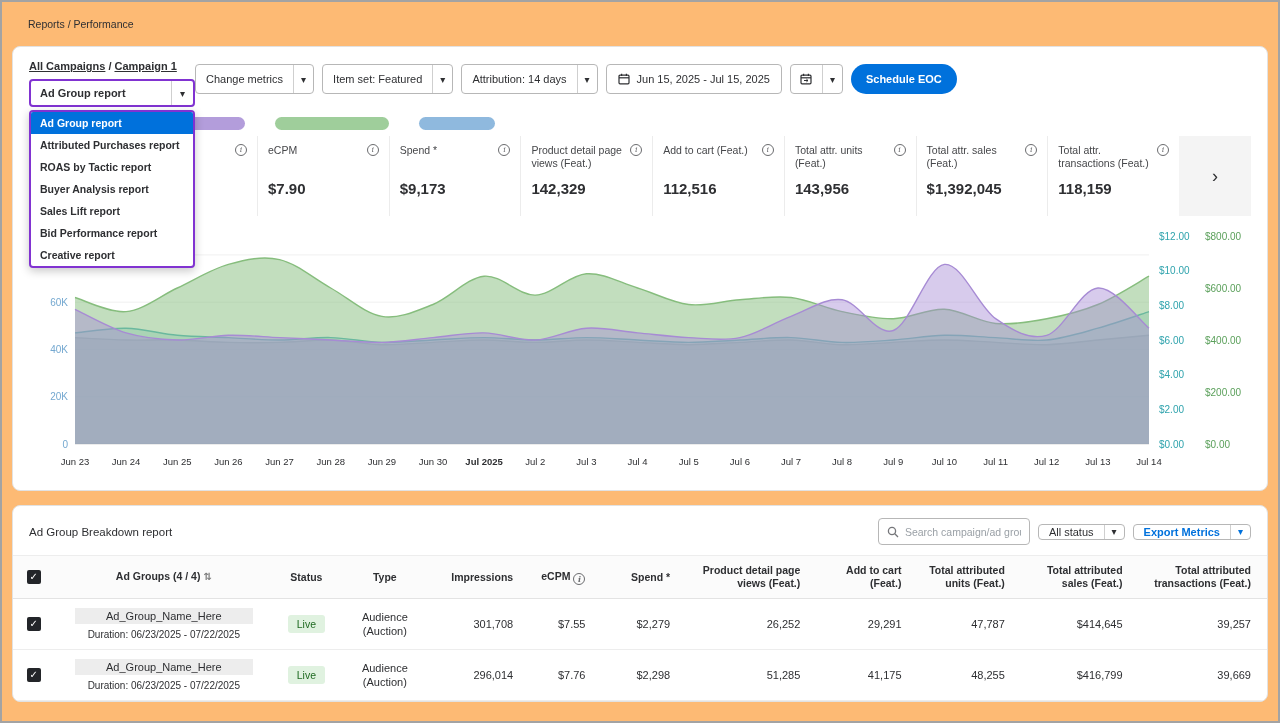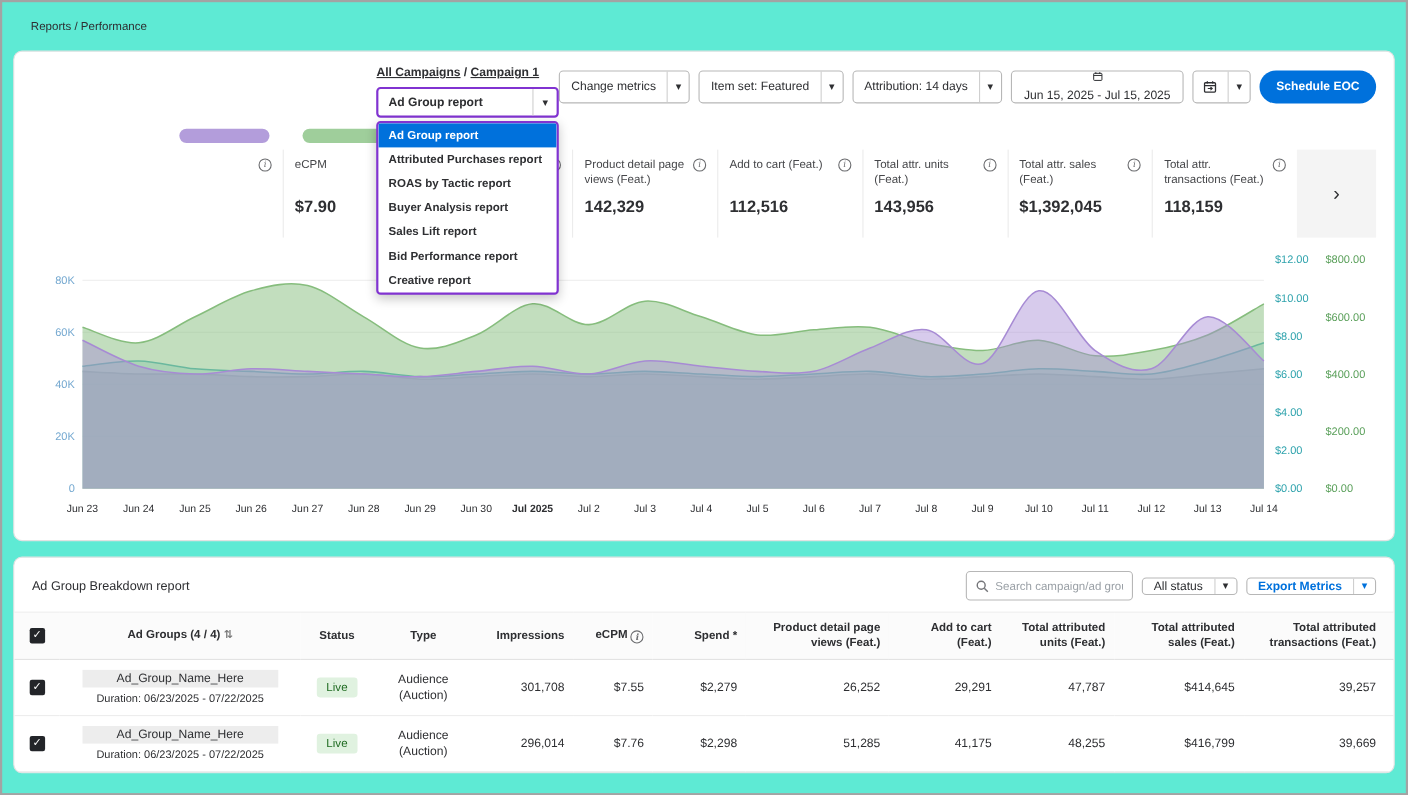--- a/index.html
+++ b/index.html
@@ -1,37 +1,37 @@
 <!DOCTYPE html>
 <html><head>
 <meta charset="utf-8">
 <style>
 *{margin:0;padding:0;box-sizing:border-box;}
 body{width:1280px;height:723px;font-family:"Liberation Sans","DejaVu Sans",sans-serif;color:#2e2f32;background:#fff;overflow:hidden;}
-.screen{width:1280px;height:723px;background:#5eead4;border:2px solid #a3a3a3;overflow:hidden;position:relative;}
+.screen{width:1280px;height:723px;background:#fdba74;border:2px solid #a3a3a3;overflow:hidden;position:relative;}
 .topbar{padding:16px 26px 0;}
 .top-breadcrumb{font-size:10.5px;color:#2e2f32;cursor:pointer;}
 .page-title{font-size:21px;font-weight:bold;margin-top:11px;letter-spacing:.2px;}
 .card{background:#fff;border:1px solid #e2e2e2;border-radius:8px;margin:0 10px;}
 .main-card{margin-top:16px;padding:13px 16px 12px;position:relative;}
-.card-head{display:flex;justify-content:flex-end;align-items:flex-start;}
+.card-head{display:flex;justify-content:flex-start;align-items:flex-start;}
 .campaign-crumbs{font-size:11px;font-weight:bold;}
 .crumb-link{text-decoration:underline;cursor:pointer;}
 .crumb-sep{margin:0 3px;}
 .report-select-wrap{position:relative;margin-top:7px;z-index:40;width:166px;}
 .report-select{width:166px;height:28px;background:#fff;border:2px solid #8133d1;border-radius:4px;display:flex;align-items:center;justify-content:space-between;font-size:11px;font-weight:bold;font-family:inherit;color:#2e2f32;padding:0 0 0 9px;cursor:pointer;}
 .select-caret{border-left:1px solid #cfcfcf;align-self:stretch;display:flex;align-items:center;padding:0 8px;margin-left:6px;font-size:10px;}
 .report-menu{position:absolute;top:calc(100% + 3px);left:0;width:166px;background:#fff;border:2px solid #8133d1;border-radius:4px;box-shadow:0 3px 10px rgba(0,0,0,.22);overflow:hidden;}
 .report-menu .item{font-size:10.5px;font-weight:bold;padding:5px 9px;cursor:pointer;}
 .report-menu .item.selected{background:#0071dc;color:#fff;}
 .head-controls{display:flex;gap:8px;align-items:center;margin-top:4px;}
 .ctl{display:flex;align-items:center;height:30px;background:#fff;border:1px solid #b7b7b7;border-radius:4px;font-size:11px;color:#2e2f32;cursor:pointer;}
 .ctl-label{padding:0 10px;white-space:nowrap;}
 .ctl-caret{padding:0 7px;border-left:1px solid #cfcfcf;align-self:stretch;display:flex;align-items:center;font-size:10px;color:#2e2f32;}
-.ctl.date{padding:0 11px;gap:7px;flex-direction:column;}
+.ctl.date{padding:0 11px;gap:7px;}
 .ctl.iconbtn .icon-seg{padding:0 9px;display:flex;align-items:center;}
 .btn-primary{height:30px;border:none;border-radius:16px;background:#0071dc;color:#fff;font-weight:bold;font-size:11px;padding:0 15px;font-family:inherit;cursor:pointer;}
 .pills-row{display:flex;margin:10px 0 0 134px;gap:30px;height:13px;}
 .pill{height:13px;border-radius:7px;display:inline-block;cursor:pointer;}
 .pill.p0{width:82px;}
 .pill.p1{width:114px;}
 .pill.p2{width:76px;}
 .metrics-row{display:flex;margin-top:6px;align-items:stretch;min-height:80px;}
 .metric-card{flex:1;padding:8px 10px 10px;cursor:pointer;}
 .metric-card.first{flex:0 0 228px;}

